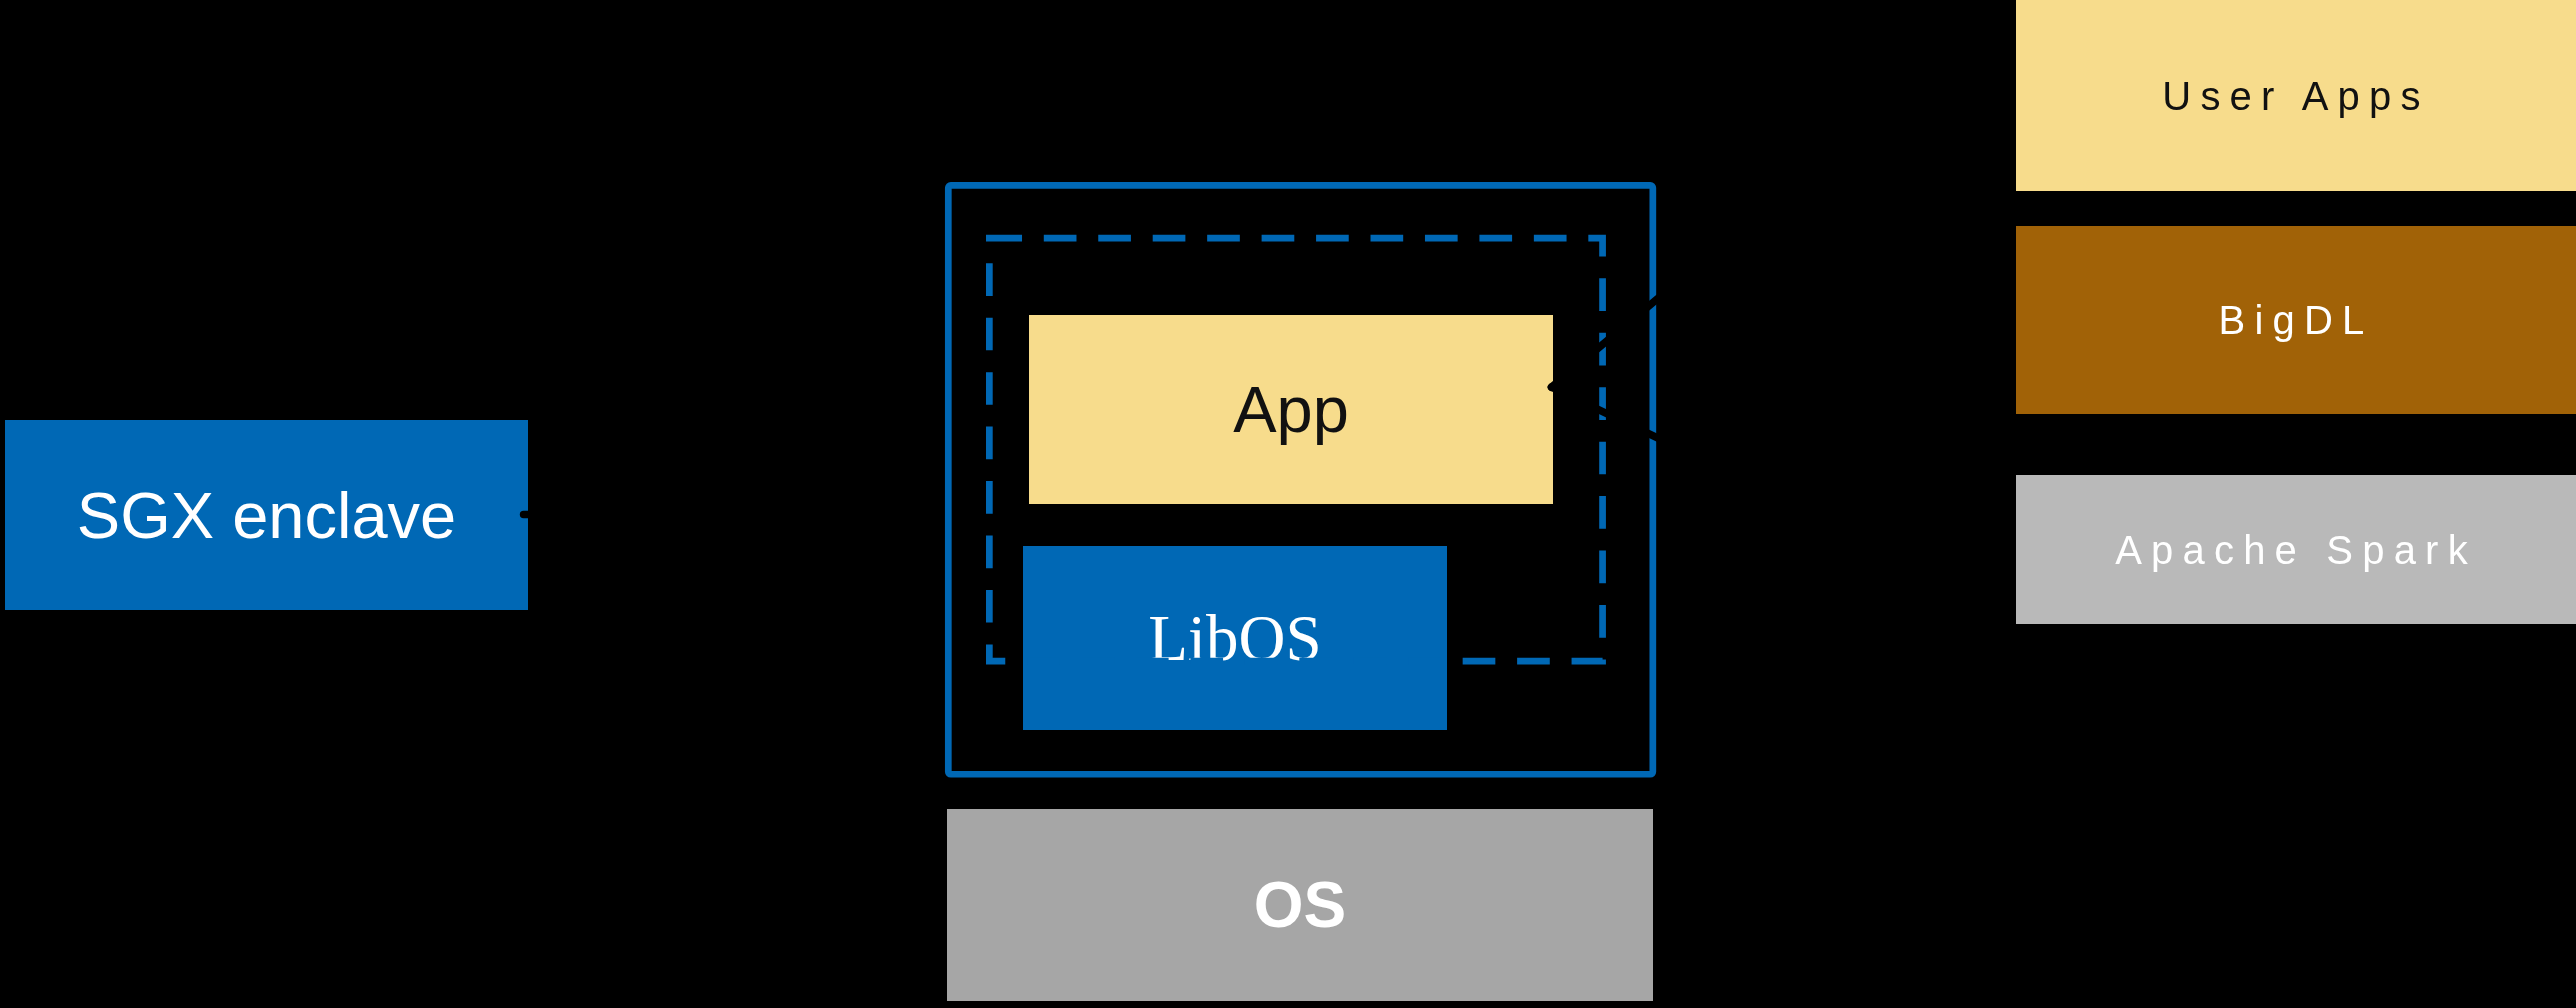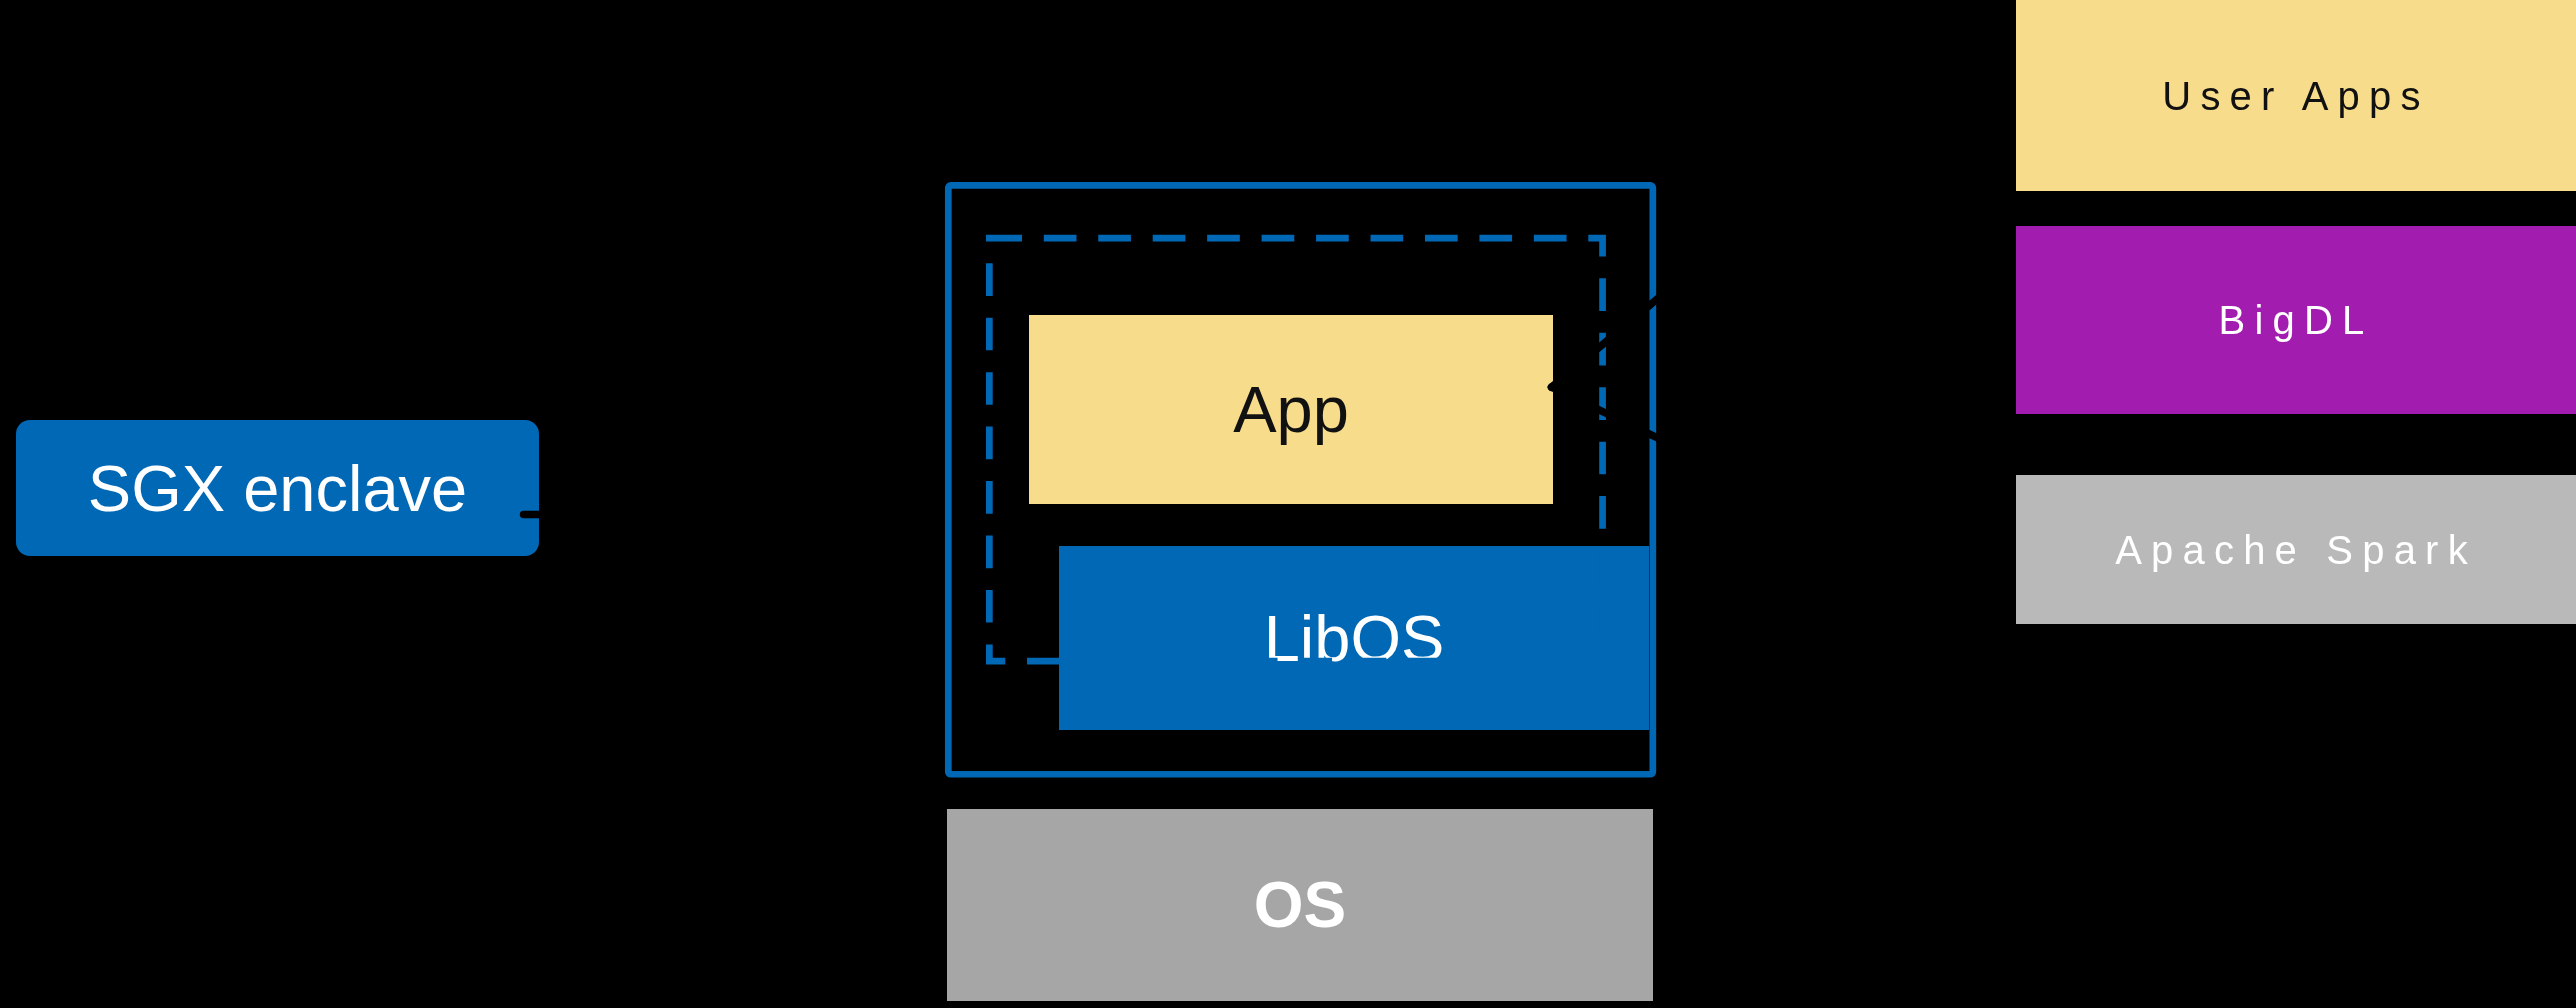--- a/index.html
+++ b/index.html
@@ -21,25 +21,25 @@
     align-items: center;
     justify-content: center;
     font-size: 65px;
     line-height: 1;
     white-space: nowrap;
   }
   .text-dark  { color: #111111; }
   .text-light { color: #ffffff; }
 
   
-  .sgx-box      { left: 16px;     top: 420px; width: 523px; height: 136px; border-radius: 14px; }
+  .sgx-box      { left: 5px;     top: 420px; width: 523px; height: 190px; }
 
   
   .app-box      { left: 1029px; top: 294px; width: 524px; height: 189px; margin-top: 21px; }
-  .libos-box    { left: 1059px; top: 546px; width: 590px; height: 184px; }
+  .libos-box    { left: 1023px; top: 546px; width: 424px; height: 184px; font-family: Liberation Serif, serif; }
   .os-box       { left: 947px; top: 809px; width: 706px; height: 192px; font-weight: bold; font-size: 64px; }
 
   
   .stack-box    { left: 2016px; width: 560px; font-size: 40px; letter-spacing: 9.2px; }
   .user-apps-box { top: 0;      height: 191px; }
   .bigdl-box     { top: 226px;  height: 188px; }
   .spark-box     { top: 475px;  height: 149px; }
 
   
   .overlay {
@@ -69,21 +69,21 @@
   </div>
 
   <div class="box os-box text-light" style="background-color: rgb(166, 166, 166);">
     <span>OS</span>
   </div>
 
   <div class="box stack-box user-apps-box text-dark" style="background-color: rgb(247, 220, 140);">
     <span>User Apps</span>
   </div>
 
-  <div class="box stack-box bigdl-box text-light" style="background-color: #a21caf;">
+  <div class="box stack-box bigdl-box text-light" style="background-color: #a16207;">
     <span>BigDL</span>
   </div>
 
   <div class="box stack-box spark-box text-light" style="background-color: rgb(185, 185, 185);">
     <span>Apache Spark</span>
   </div>
 
   <svg class="overlay" viewBox="0 0 3075 1204">
 
     <rect x="1132" y="221" width="841" height="703" rx="3" fill="none" stroke-width="8" stroke="#0068B5"></rect>

